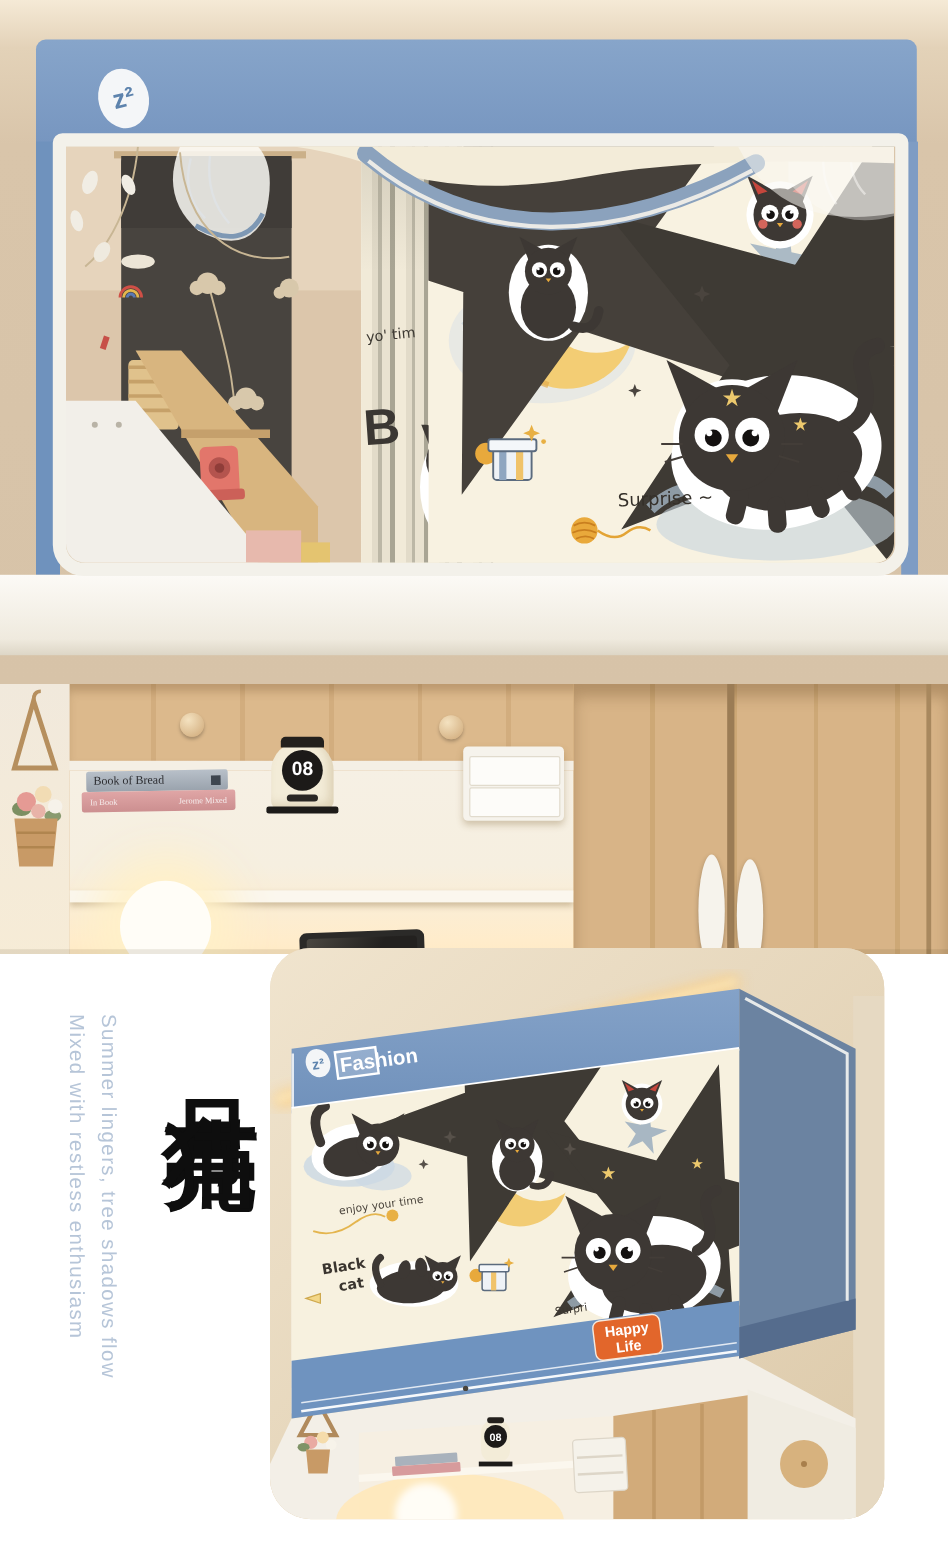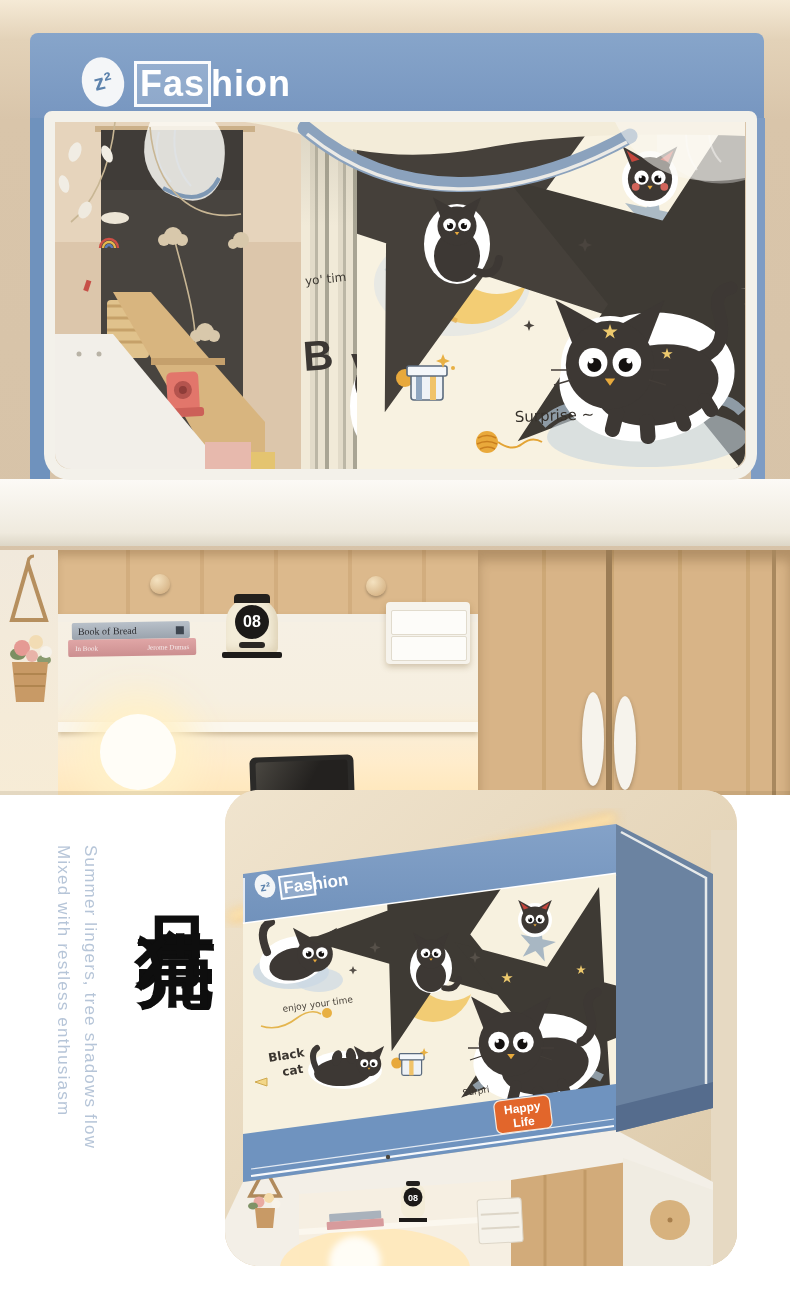--- a/index.html
+++ b/index.html
@@ -35,21 +35,21 @@
   .pleat-yarn{position:absolute;left:58px;top:145px;width:17px;height:17px;border-radius:50%;
     background:#e8a93c;box-shadow:inset 0 -3px 0 #c97f1f;}
   .pleat-letter{position:absolute;left:2px;top:210px;font-size:42px;font-weight:bold;
     color:#3b3733;transform:rotate(-4deg);}
   .pleat-cat{position:absolute;left:44px;top:232px;}
   .curtain-main{position:absolute;left:356px;top:0;width:334px;height:347px;background:#f8f2e1;}
   .curtain-main svg{position:absolute;left:-54px;top:0;}
   .drape{position:absolute;left:0;top:0;width:690px;height:95px;z-index:4;pointer-events:none;}
   .bed-base{position:absolute;left:0;top:479px;width:790px;height:67px;
     background:linear-gradient(180deg,#fcfaf6,#efeade 80%,#ddd6c6);}
-  .cabinet{position:absolute;left:0;top:550px;width:664px;height:249px;
+  .cabinet{position:absolute;left:0;top:570px;width:664px;height:249px;
     background:repeating-linear-gradient(90deg,#d9b588 0 52px,#d1ac7c 52px 56px);}
   .cab-top{position:absolute;left:56px;top:0;width:734px;height:64px;
     background:repeating-linear-gradient(90deg,#dcb98c 0 70px,#d2ad7e 70px 74px);
     border-bottom:8px solid #f4efe5;box-shadow:inset 0 6px 8px rgba(90,60,25,.25);}
   .knob{position:absolute;width:20px;height:20px;border-radius:50%;
     background:radial-gradient(circle at 35% 30%,#f4e2c0,#cfa877);box-shadow:0 2px 3px rgba(0,0,0,.25);}
   .alcove{position:absolute;left:58px;top:72px;width:420px;height:177px;
     background:linear-gradient(180deg,#f6f0e4 0,#f6efe0 45%,#ffeccb 80%,#ffe7ba 100%);}
   .shelfboard{position:absolute;left:58px;top:172px;width:420px;height:10px;background:#fbf7ee;
     box-shadow:0 3px 5px rgba(120,90,40,.35);}
@@ -126,21 +126,20 @@
         <feGaussianBlur stdDeviation="3"></feGaussianBlur>
       </filter>
  </defs>
 </svg>
 
 <section class="photo-top">
 
   <div class="band">
     <div class="logo">
       <span class="logo-oval">z²</span>
-      <span class="logo-text"><span class="boxed">Fas</span><span>hion</span></span>
     </div>
   </div>
 
   <div class="strip-left"></div>
   <div class="strip-right"></div>
 
   <div class="interior">
 
     <div class="room-left">
       <svg width="246" height="347" viewBox="0 0 246 347">
@@ -328,21 +327,21 @@
     <div class="knob" style="left:150px;top:24px"></div>
     <div class="knob" style="left:366px;top:26px"></div>
     <div class="alcove"></div>
     <div class="books">
       <div class="book book-top">
         <span>Book of Bread</span>
         <span class="logo-sq"></span>
       </div>
       <div class="book book-bottom">
         <span>In Book</span>
-        <span>Jerome Dumas</span>
+        <span>Jerome Mixed</span>
       </div>
     </div>
     <div class="clock">
       <div class="clock-body"></div>
       <div class="clock-cap"></div>
       <div class="clock-face">08</div>
       <div class="clock-label"></div>
       <div class="clock-base"></div>
     </div>
     <div class="organizer">

